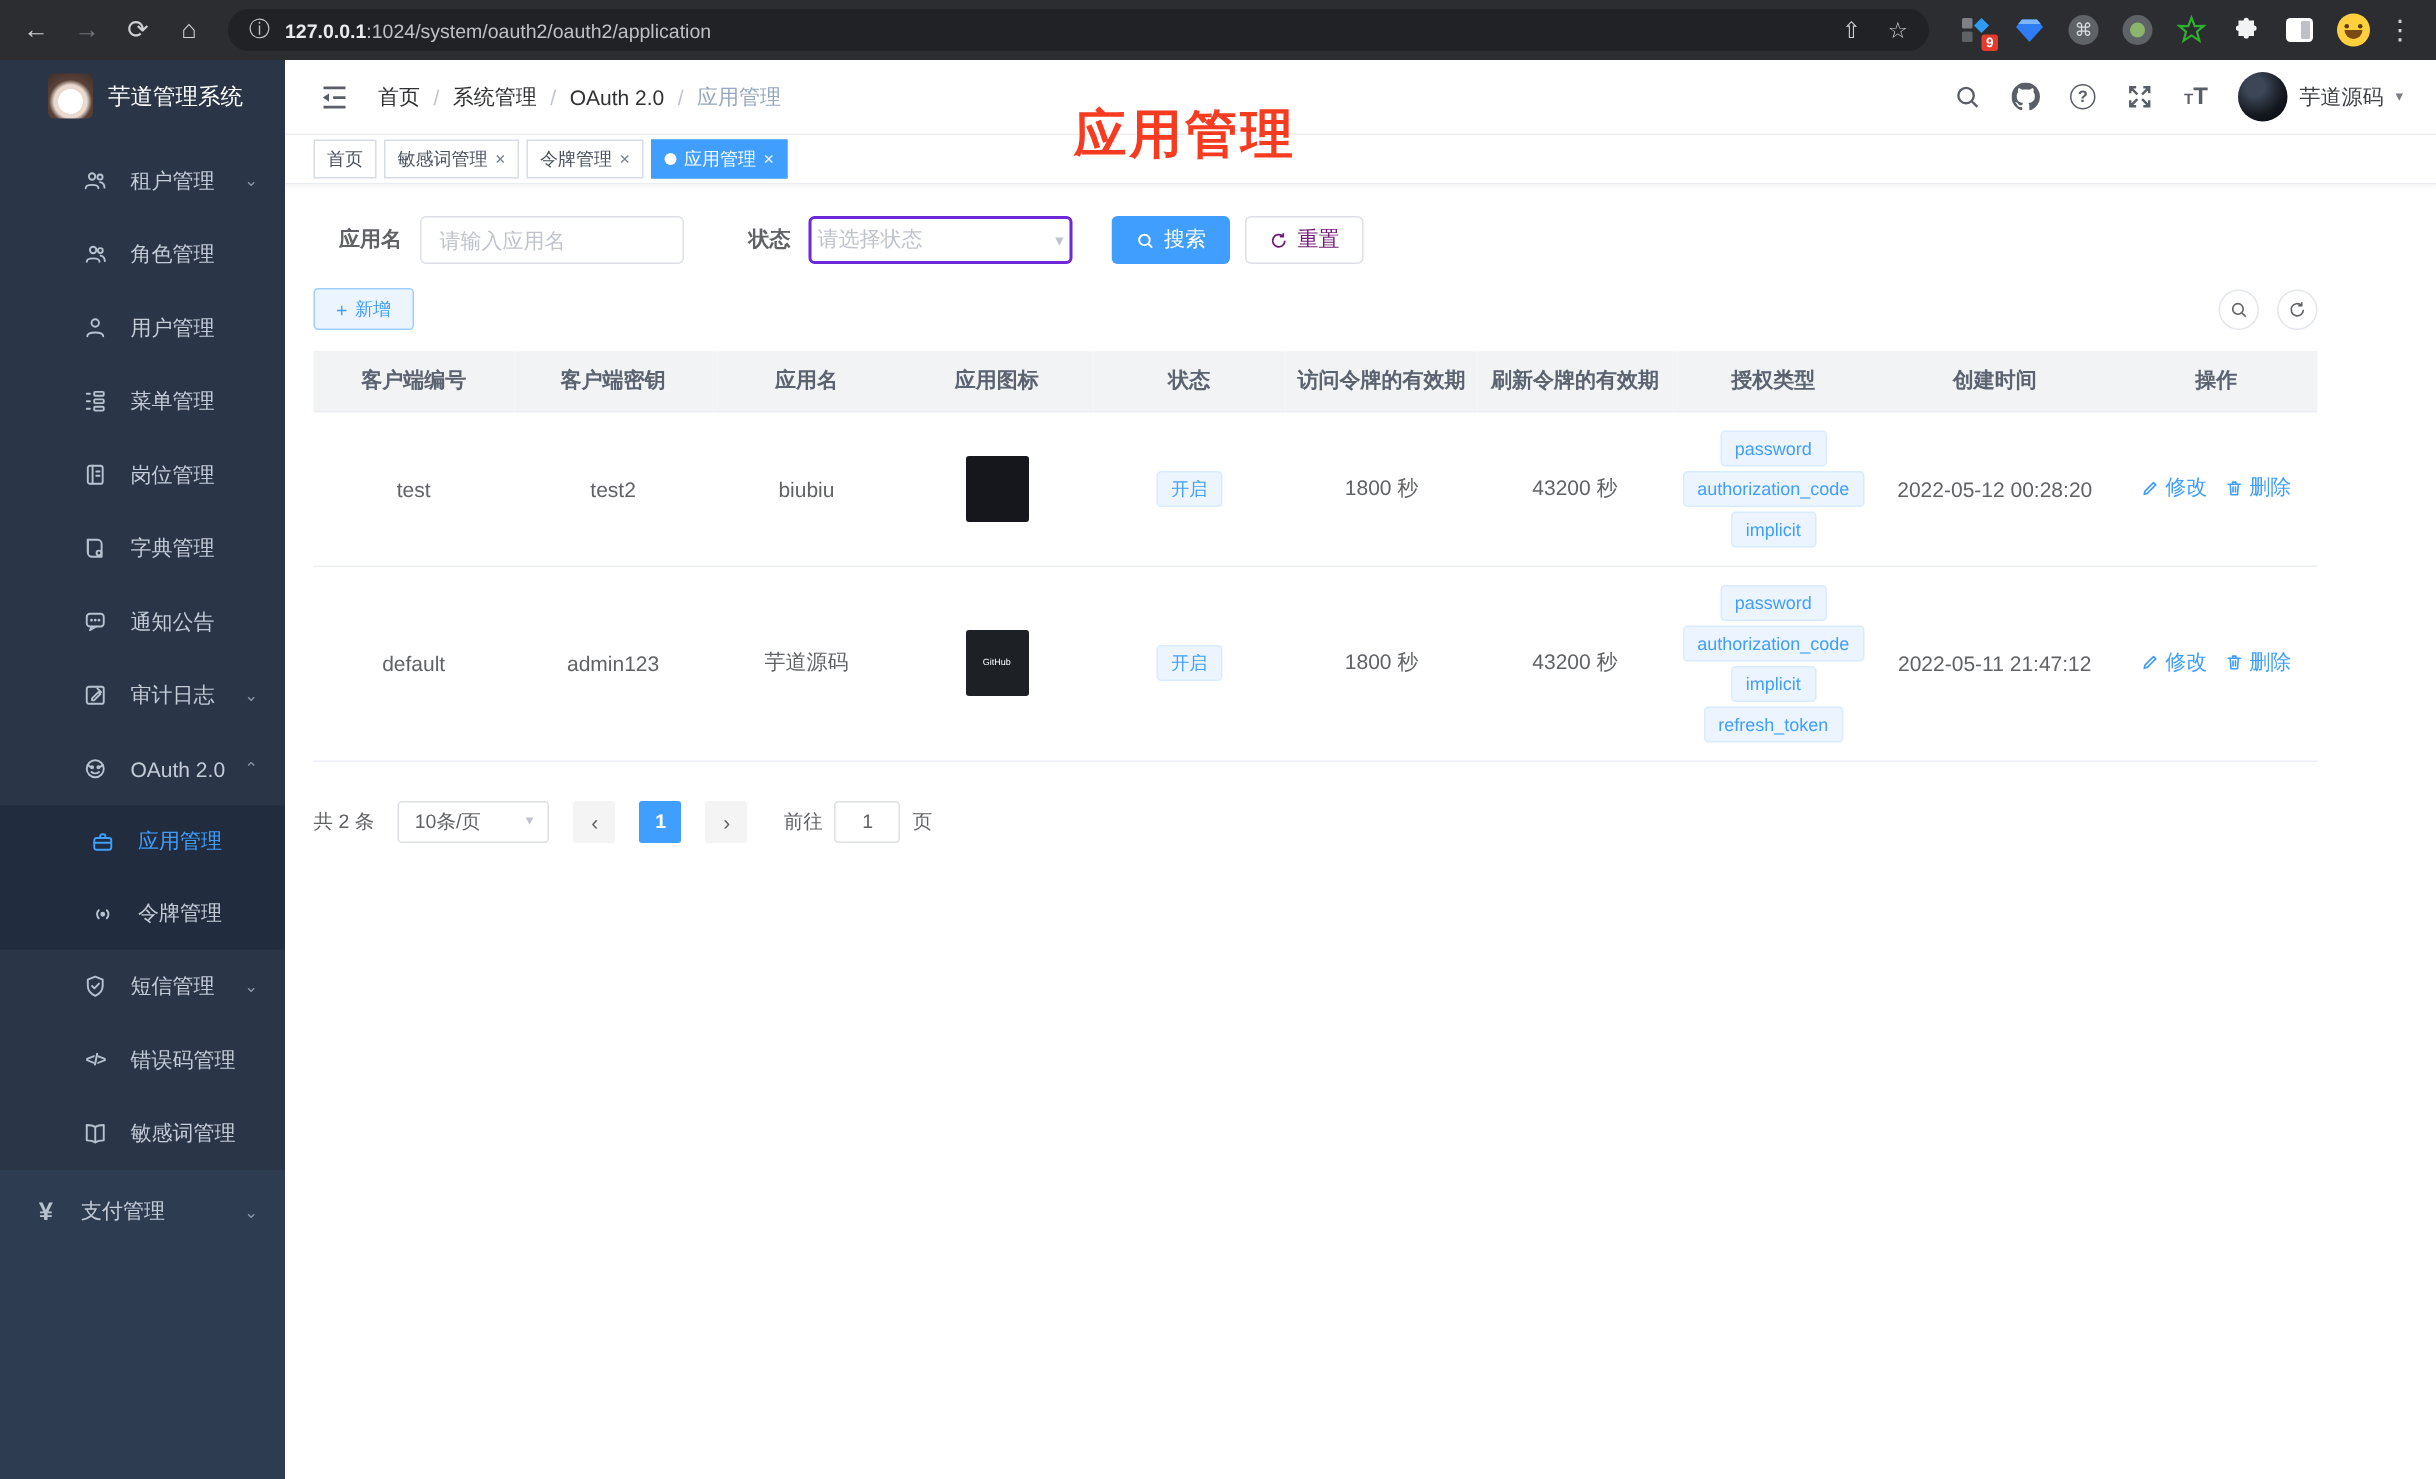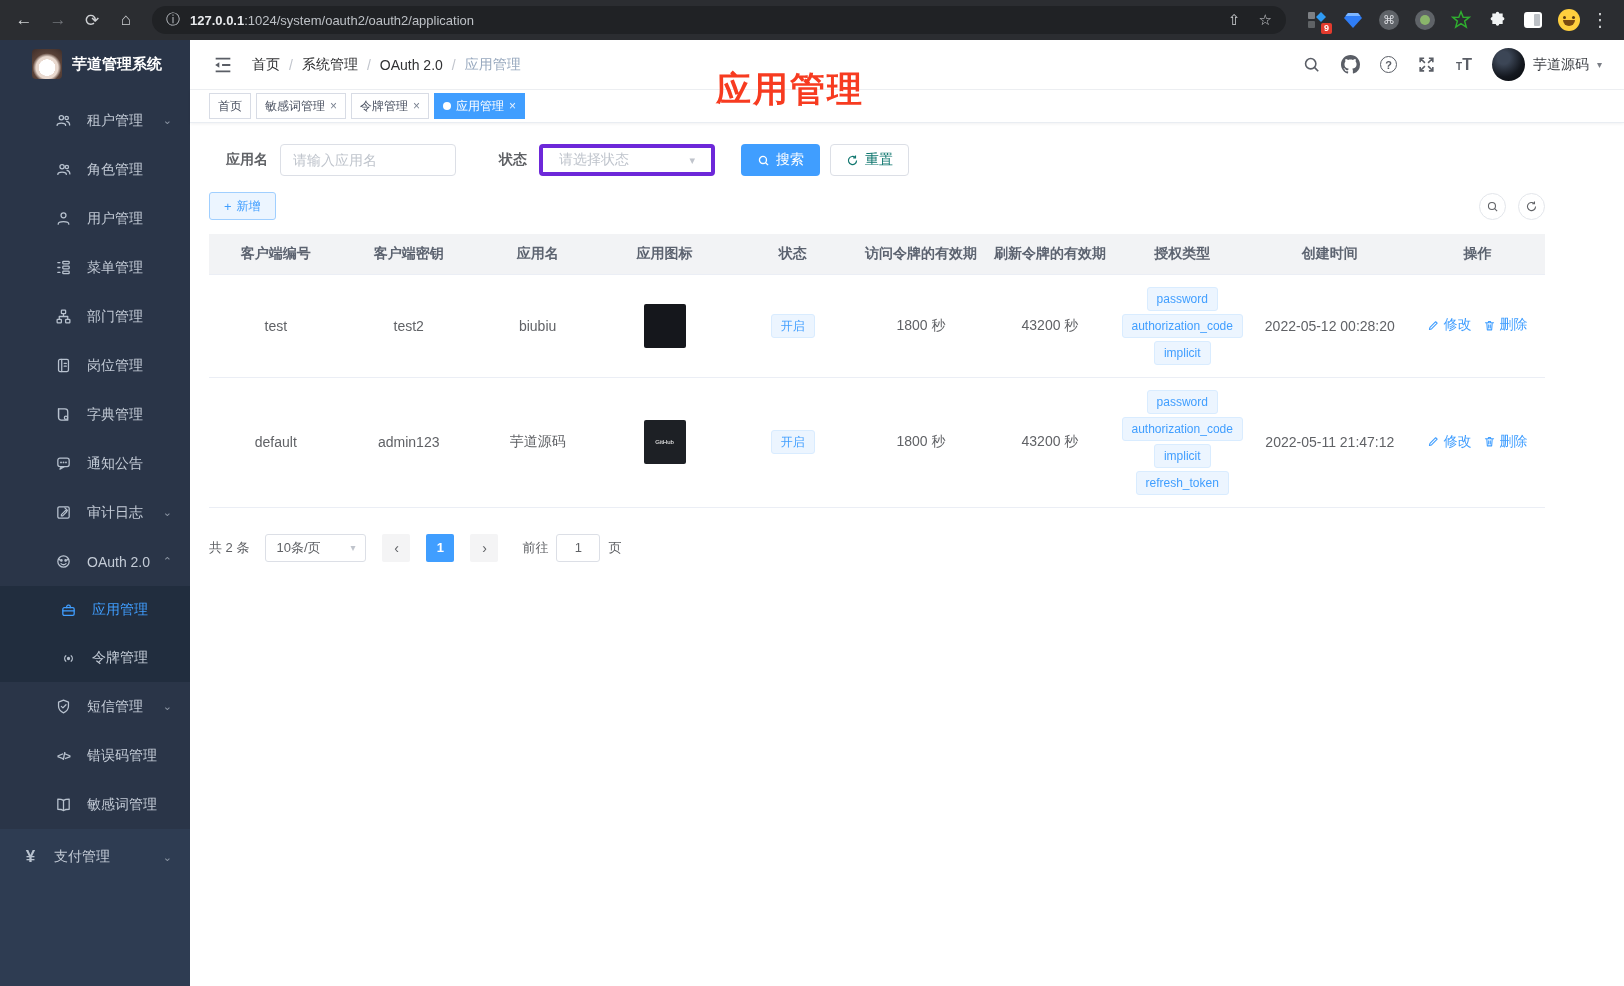--- a/index.html
+++ b/index.html
@@ -28,21 +28,21 @@
   .emoji{width:22px;height:22px;border-radius:50%;background:#ffcf3e;position:relative;}
   .emoji:before{content:"";position:absolute;left:5px;top:7px;width:3px;height:3px;border-radius:50%;background:#5b3b12;box-shadow:9px 0 0 #5b3b12;}
   .emoji:after{content:"";position:absolute;left:5px;top:11px;width:12px;height:6px;border-radius:0 0 12px 12px;background:#7a4a12;}
 
   
   .app{display:flex;height:946px;}
   .sidebar{width:190px;background:#2a3548;display:flex;flex-direction:column;flex:0 0 auto;}
   .logo-row{height:48px;display:flex;align-items:center;padding-left:32px;gap:10px;background:#2a3548;}
   .logo-avatar{width:30px;height:30px;border-radius:4px;flex:0 0 auto;
     background:radial-gradient(circle at 50% 62%, #ffffff 0 34%, #e9d9cf 35% 46%, #5a4238 60%, #3c2d2a 100%);}
-  .logo-title{color:#fff;font-size:15px;font-weight:bold;white-space:nowrap;}
+  .logo-title{color:#fff;font-size:15px;font-weight:normal;white-space:nowrap;}
   .menu{padding-top:8px;}
   .menu-item{height:49px;display:flex;align-items:center;gap:15px;padding-left:55px;position:relative;
     color:#c3cbd6;font-size:14px;cursor:pointer;white-space:nowrap;}
   .menu-item .mi{width:17px;height:17px;flex:0 0 auto;display:flex;align-items:center;justify-content:center;color:#b8c2cf;}
   .menu-item .arrow{position:absolute;right:18px;font-size:11px;color:#8b95a3;}
   .submenu{background:#212d3e;}
   .submenu .menu-item{padding-left:60px;height:48px;}
   .menu-item.active{color:#409eff;}
   .sidebar-bottom{flex:1;background:#2e3c52;padding-top:2px;}
   .sidebar-bottom .menu-item{padding-left:22px;height:52px;}
@@ -82,28 +82,28 @@
   .tab.active .dot{display:block;}
   .tab.active .x{color:#e8f2ff;}
 
   
   .content{padding:20px 79px 0 19px;position:relative;}
   .filter-row{display:flex;align-items:center;margin:1px 0 0 17px;height:32px;}
   .f-label{font-size:14px;color:#606266;font-weight:bold;margin-right:12px;white-space:nowrap;}
   .f-input{width:176px;height:32px;border:1px solid #dcdfe6;border-radius:4px;padding:0 12px;
     font-size:14px;color:#606266;outline:none;background:#fff;}
   .f-input::placeholder{color:#bfc4cc;}
-  .f-select{width:176px;height:32px;border:4px solid #6d28d9;border-radius:4px;padding:0 16px;
+  .f-select{width:176px;height:32px;border:2px solid #6d28d9;border-radius:4px;padding:0 4px;
     display:flex;align-items:center;justify-content:space-between;color:#bfc4cc;font-size:14px;cursor:pointer;background:#fff;}
   .f-select .sel-caret{color:#c0c4cc;font-size:11px;}
   .sp40{width:43px;}
   .btn{height:32px;border-radius:4px;font-size:14px;display:inline-flex;align-items:center;gap:6px;
     padding:0 15px;cursor:pointer;border:1px solid transparent;white-space:nowrap;}
   .btn-primary{background:#409eff;color:#fff;margin-left:26px;}
-  .btn-plain{background:#fff;border-color:#dcdfe6;color:#0f766e;margin-left:10px;}
+  .btn-plain{background:#fff;border-color:#dcdfe6;color:#701a75;margin-left:10px;}
   .btn svg{width:13px;height:13px;}
 
   .toolbar-row{display:flex;align-items:center;margin-top:16px;}
   .btn-add{height:28px;border-radius:3px;font-size:12px;background:#ecf5ff;border:1px solid #a0cfff;
     color:#409eff;display:inline-flex;align-items:center;gap:5px;padding:0 14px;cursor:pointer;}
   .toolbar-right{margin-left:auto;display:flex;gap:12px;}
   .circ-btn{width:27px;height:27px;border-radius:50%;border:1px solid #e3e6eb;background:#fff;color:#606266;
     display:flex;align-items:center;justify-content:center;cursor:pointer;}
   .circ-btn svg{width:13px;height:13px;}
 
@@ -243,31 +243,20 @@
         <div class="menu-item">
           <span class="mi">
             <svg viewBox="0 0 24 24" width="100%" height="100%" fill="none" stroke="currentColor" stroke-width="1.8" stroke-linecap="round" stroke-linejoin="round">
               <path d="M4 5h3M4 12h3M4 19h3"></path>
               <rect x="11" y="3.2" width="9" height="3.6" rx="1"></rect>
               <rect x="11" y="10.2" width="9" height="3.6" rx="1"></rect>
               <rect x="11" y="17.2" width="9" height="3.6" rx="1"></rect>
             </svg>
           </span>
           <span>菜单管理</span>
-        </div>
-        <div class="menu-item">
-          <span class="mi">
-            <svg viewBox="0 0 24 24" width="100%" height="100%" fill="none" stroke="currentColor" stroke-width="1.8" stroke-linecap="round" stroke-linejoin="round">
-              <rect x="9" y="3" width="6" height="5" rx="1"></rect>
-              <rect x="3" y="16" width="6" height="5" rx="1"></rect>
-              <rect x="15" y="16" width="6" height="5" rx="1"></rect>
-              <path d="M12 8v4M6 16v-4h12v4"></path>
-            </svg>
-          </span>
-          <span>部门管理</span>
         </div>
         <div class="menu-item">
           <span class="mi">
             <svg viewBox="0 0 24 24" width="100%" height="100%" fill="none" stroke="currentColor" stroke-width="1.8" stroke-linecap="round" stroke-linejoin="round">
               <rect x="5" y="3.5" width="14" height="17" rx="2"></rect>
               <path d="M9.5 3.5v17M13 9h3M13 13h3"></path>
             </svg>
           </span>
           <span>岗位管理</span>
         </div>

